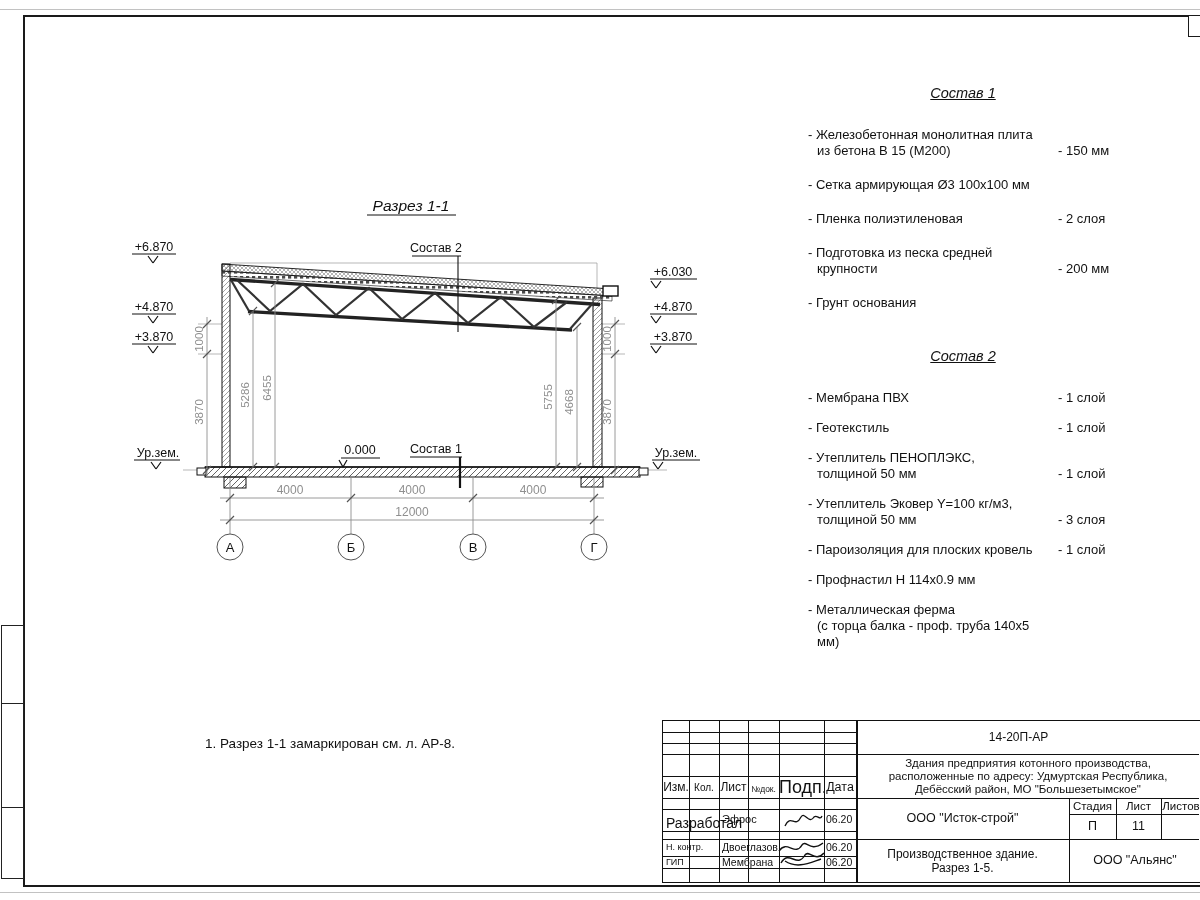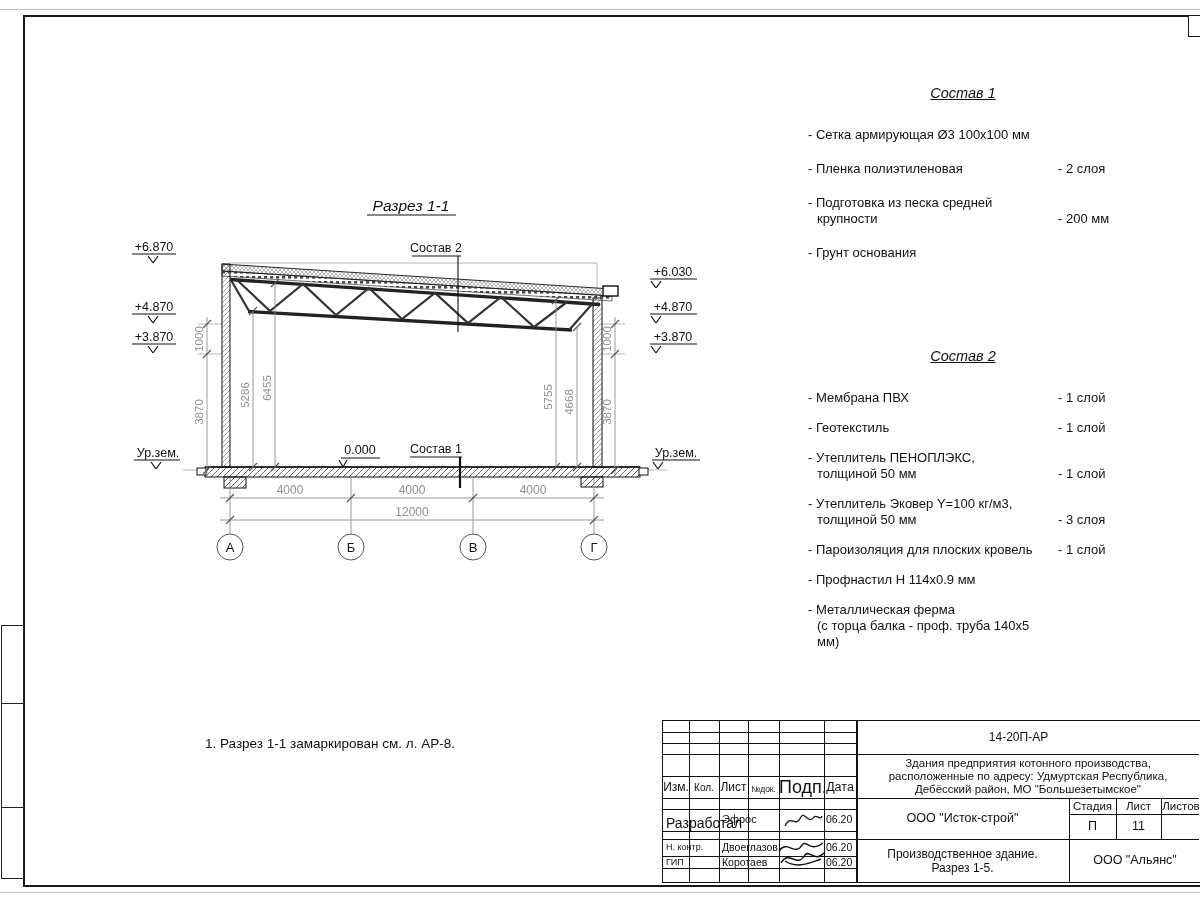--- a/index.html
+++ b/index.html
@@ -219,20 +219,25 @@
         <text x="231" y="361.5">Б</text>
         <text x="353" y="361.5">В</text>
         <text x="474" y="361.5">Г</text>
       </g>
     </g>
   </svg>
 
   <div class="comp comp1" style="left:808px;top:85px;">
     <div class="comp-title">Состав 1</div>
     <div class="comp-item">
+      <span class="comp-name">- Железобетонная  монолитная плита
+из бетона В 15 (М200)</span>
+      <span class="comp-val">- 150 мм</span>
+    </div>
+    <div class="comp-item">
       <span class="comp-name">- Сетка армирующая Ø3 100х100 мм</span>
       <span class="comp-val"></span>
     </div>
     <div class="comp-item">
       <span class="comp-name">- Пленка полиэтиленовая</span>
       <span class="comp-val">-  2 слоя</span>
     </div>
     <div class="comp-item">
       <span class="comp-name">- Подготовка из песка средней
 крупности</span>
@@ -314,21 +319,21 @@
 
     <div class="tb-text" style="left:3px;top:94px;font-size:14px;">Разработал</div>
     <div class="tb-text" style="left:59px;top:92px;font-size:11px;">Эфрос</div>
     <div class="tb-text" style="left:163px;top:92px;font-size:10.5px;">06.20</div>
 
     <div class="tb-text" style="left:3px;top:121px;font-size:9px;">Н. контр.</div>
     <div class="tb-text" style="left:59px;top:120px;font-size:10.5px;">Двоеглазов</div>
     <div class="tb-text" style="left:163px;top:120px;font-size:10.5px;">06.20</div>
 
     <div class="tb-text" style="left:3px;top:136px;font-size:9px;">ГИП</div>
-    <div class="tb-text" style="left:59px;top:135px;font-size:10.5px;">Коротаев</div>
+    <div class="tb-text" style="left:59px;top:135px;font-size:10.5px;">Мембрана</div>
     <div class="tb-text" style="left:163px;top:135px;font-size:10.5px;">06.20</div>
 
     <svg style="position:absolute;left:118px;top:89px;" width="43" height="21">
       <path d="M4,16 C10,3 14,19 20,7 C24,1 28,15 33,7 C36,4 39,11 41,6" fill="none" stroke="#111" stroke-width="1.3"></path>
     </svg>
     <svg style="position:absolute;left:112px;top:118px;" width="52" height="30">
       <path d="M4,12 C12,0 20,18 27,6 C31,0 35,14 48,4" fill="none" stroke="#111" stroke-width="1.4"></path>
       <path d="M6,24 C14,10 22,30 30,16 C34,10 40,24 49,14 M10,22 C22,30 34,24 46,20" fill="none" stroke="#111" stroke-width="1.4"></path>
     </svg>
 

